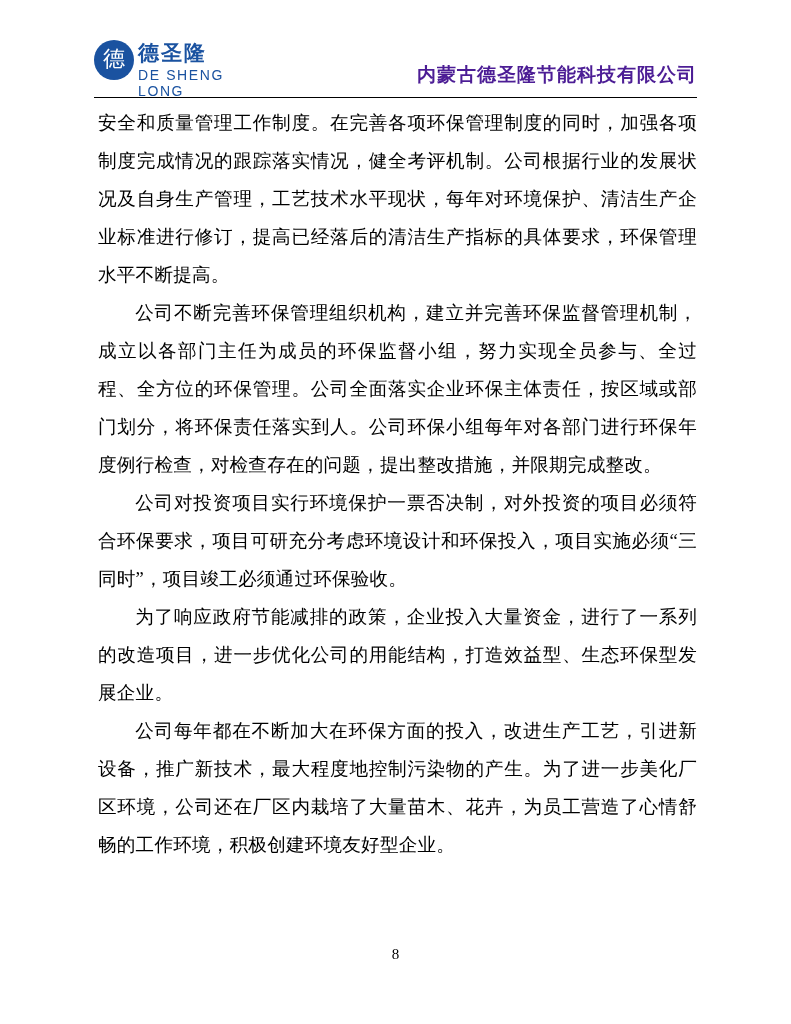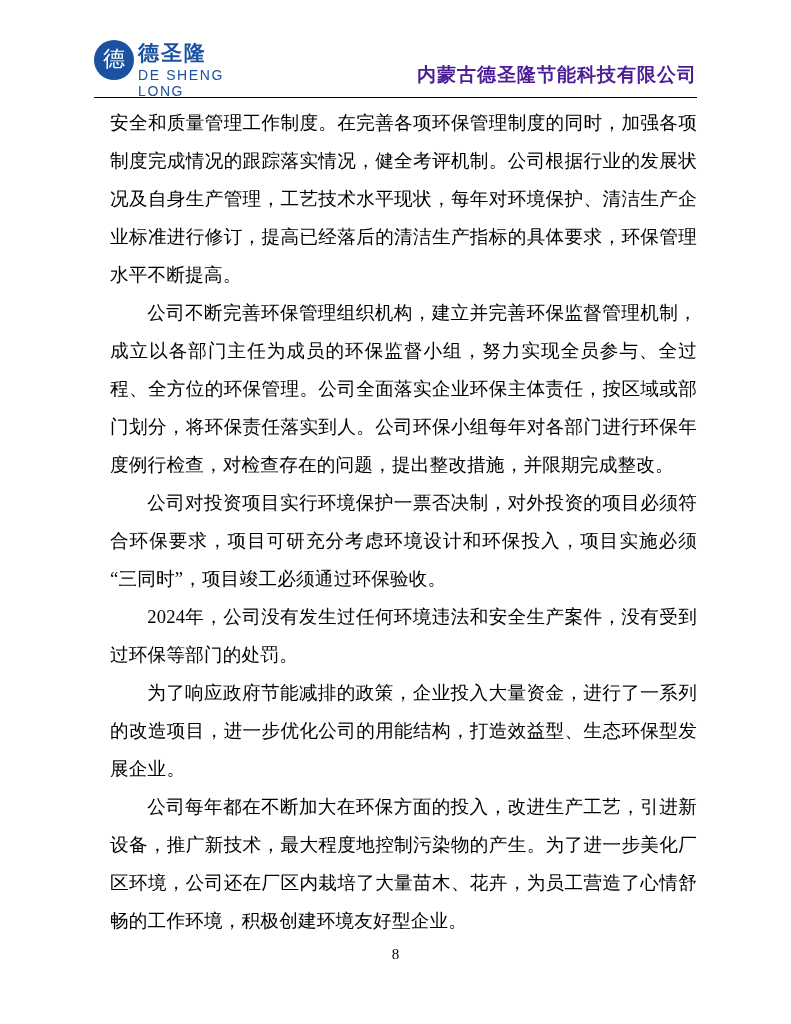--- a/index.html
+++ b/index.html
@@ -96,21 +96,21 @@
   }
 
   
   .content {
     position: absolute;
     left: 94px;
     right: 94px;
     top: 104px;
   }
   p.para {
-    margin: 0 0 0 16px;
+    margin: 0 0 0 4px;
     font-size: 18.6px;
     line-height: 38px;
     text-align: justify;
     text-justify: inter-ideograph;
     letter-spacing: 0.2px;
     font-family: "Liberation Serif", "DejaVu Serif", serif;
   }
   p.indent {
     text-indent: 2em;
   }
@@ -144,20 +144,19 @@
     </div>
     <div class="header-title">内蒙古德圣隆节能科技有限公司</div>
   </div>
 
   <div class="header-rule"></div>
 
   <div class="content">
     <p class="para">安全和质量管理工作制度。在完善各项环保管理制度的同时，加强各项制度完成情况的跟踪落实情况，健全考评机制。公司根据行业的发展状况及自身生产管理，工艺技术水平现状，每年对环境保护、清洁生产企业标准进行修订，提高已经落后的清洁生产指标的具体要求，环保管理水平不断提高。</p>
     <p class="para indent">公司不断完善环保管理组织机构，建立并完善环保监督管理机制，成立以各部门主任为成员的环保监督小组，努力实现全员参与、全过程、全方位的环保管理。公司全面落实企业环保主体责任，按区域或部门划分，将环保责任落实到人。公司环保小组每年对各部门进行环保年度例行检查，对检查存在的问题，提出整改措施，并限期完成整改。</p>
     <p class="para indent">公司对投资项目实行环境保护一票否决制，对外投资的项目必须符合环保要求，项目可研充分考虑环境设计和环保投入，项目实施必须“三同时”，项目竣工必须通过环保验收。</p>
-    <p class="para indent">2024年，公司没有发生过任何环境违法和安全生产案件，没有受到过环保等部门的处罚。</p>
     <p class="para indent">为了响应政府节能减排的政策，企业投入大量资金，进行了一系列的改造项目，进一步优化公司的用能结构，打造效益型、生态环保型发展企业。</p>
     <p class="para indent">公司每年都在不断加大在环保方面的投入，改进生产工艺，引进新设备，推广新技术，最大程度地控制污染物的产生。为了进一步美化厂区环境，公司还在厂区内栽培了大量苗木、花卉，为员工营造了心情舒畅的工作环境，积极创建环境友好型企业。</p>
   </div>
 
   <div class="page-number">8</div>
 
 </div>
 
 </body></html>

